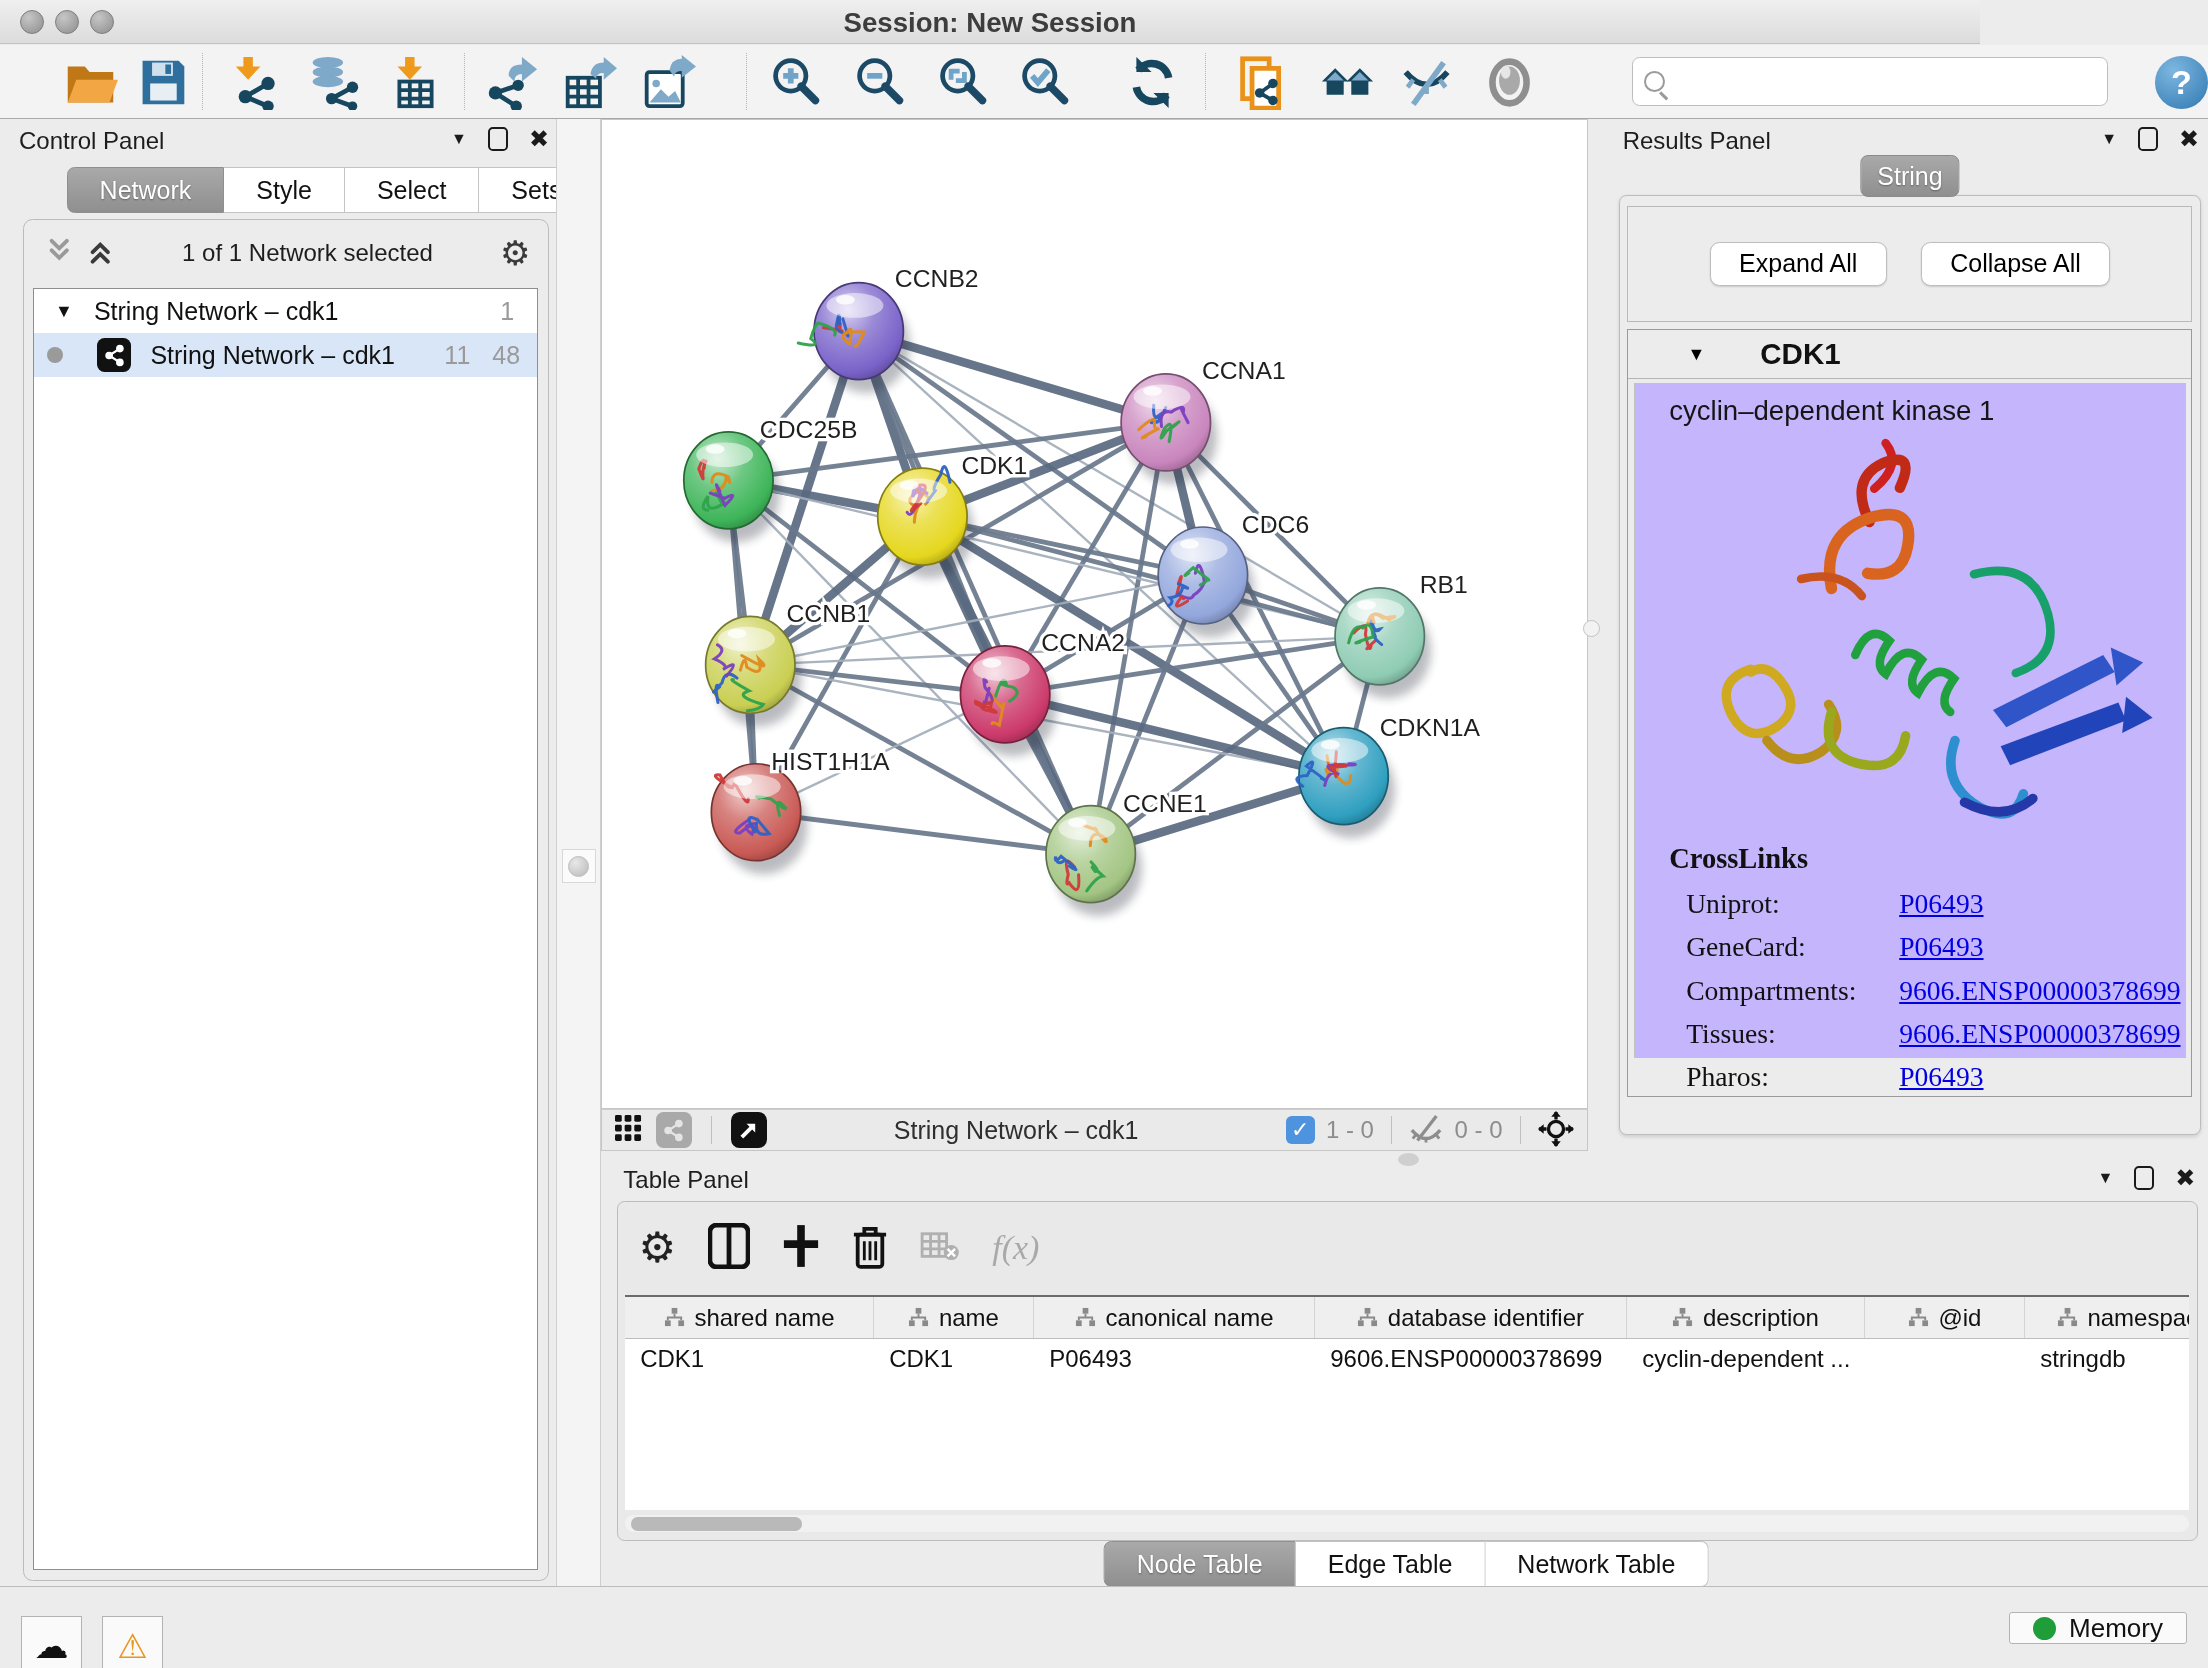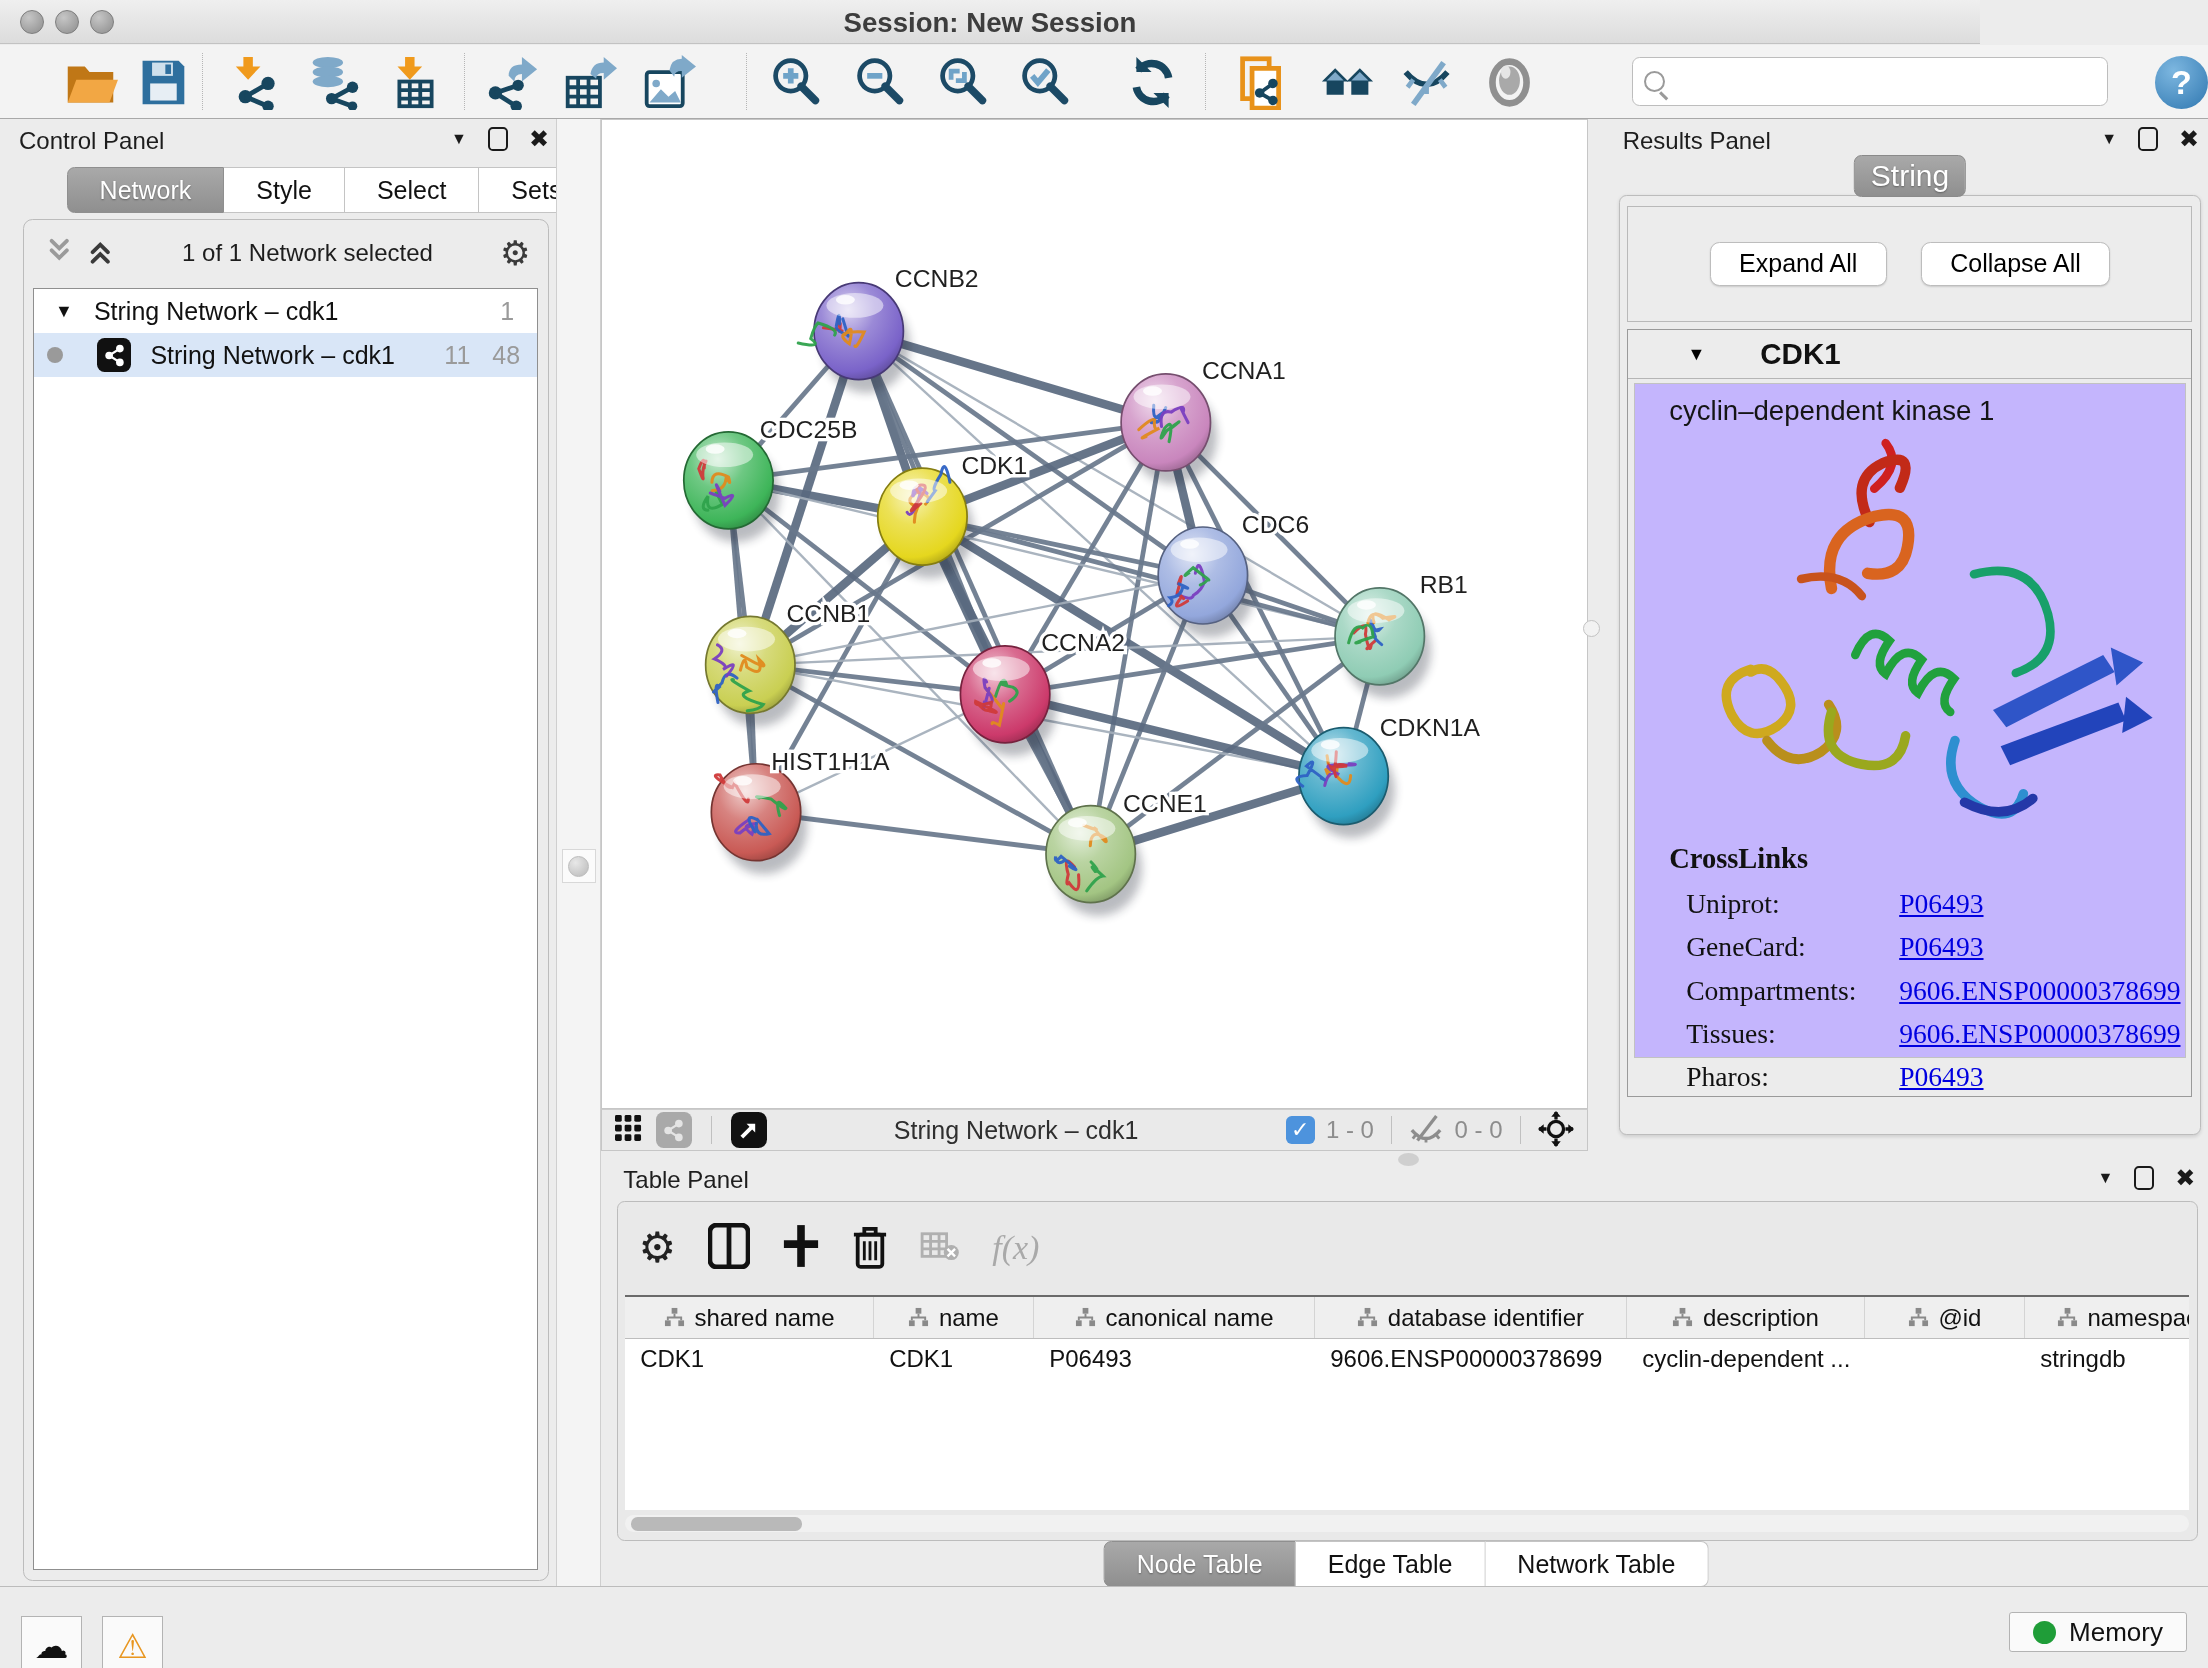--- a/index.html
+++ b/index.html
@@ -56,21 +56,21 @@
   .ns-right{margin-left:auto;display:flex;align-items:center;gap:11.4px;}
   .ckbox{width:28.5px;height:28.5px;border-radius:5.7px;background:#4d93dd;color:#fff;font-size:22px;display:flex;align-items:center;justify-content:center;}
   .ns-num{font-size:24px;color:#8d8d8d;}
   .nlabel{font-size:26px;font-weight:500;fill:#1f1f1f;stroke:#ffffff;stroke-width:7px;paint-order:stroke;font-family:"Liberation Sans","DejaVu Sans",sans-serif;}
   .edge-grip{left:1583px;top:620px;width:17px;height:17px;border-radius:50%;background:#f2f2f2;border:1px solid #c2c2c2;}
   .bot-grip{left:1398px;top:1153px;width:21px;height:13.3px;border-radius:50%;background:#cfcfcf;}
 
   
   .rpanel{left:1617px;top:119px;width:586px;height:1019px;}
   .rp-box{position:absolute;left:1.9px;top:76px;width:582px;height:940px;background:#ececec;border:1px solid #bcbcbc;border-radius:7.6px;box-shadow:0 1.9px 3.8px rgba(0,0,0,.12);}
-  .rp-tab{position:absolute;left:50%;transform:translateX(-50%);top:36px;z-index:3;height:42px;padding:0 16px;display:flex;align-items:center;font-size:30px;color:#fff;text-shadow:0 1px 1.9px rgba(0,0,0,.35);background:linear-gradient(#a9a9a9,#8f8f8f);border-radius:7.6px;border:1px solid #8a8a8a;}
+  .rp-tab{position:absolute;left:50%;transform:translateX(-50%);top:36px;z-index:3;height:42px;padding:0 16px;display:flex;align-items:center;font-size:25px;color:#fff;text-shadow:0 1px 1.9px rgba(0,0,0,.35);background:linear-gradient(#a9a9a9,#8f8f8f);border-radius:7.6px;border:1px solid #8a8a8a;}
   .rp-btnbox{position:absolute;left:7.6px;top:9.5px;width:565px;height:116px;border:1px solid #b9b9b9;display:flex;align-items:center;justify-content:center;gap:34px;}
   .rbtn{height:44px;padding:0 28.5px;background:#fff;border:1px solid #bdbdbd;border-radius:9.5px;font-size:25px;display:flex;align-items:center;box-shadow:0 1px 1.9px rgba(0,0,0,.15);}
   .gene-card{position:absolute;left:7.6px;top:133px;width:565px;height:768px;border:1px solid #9a9a9a;background:#ececec;}
   .gc-head{height:49px;display:flex;align-items:center;gap:55px;padding-left:59px;border-bottom:1px solid #b5b5b5;}
   .gc-gene{font-size:29.5px;font-weight:bold;color:#111;}
   .gc-body{position:absolute;left:5.7px;top:53px;right:5.7px;bottom:38px;border:1px solid #c2c2c2;background:#c4b5fd;padding:7.6px 0 0 34px;}
   .gc-desc{font-size:27.6px;color:#151515;margin-top:3.8px;}
   .xl-title{font-family:"Liberation Serif","DejaVu Serif",serif;font-size:28.5px;font-weight:bold;color:#111;margin-top:13.3px;}
   .xl-row{display:flex;margin-top:13.3px;height:30px;gap:23px;}
   .xl-label{font-family:"Liberation Serif","DejaVu Serif",serif;font-size:27.6px;color:#111;width:207px;padding-left:17px;}
@@ -86,21 +86,21 @@
   .tbl-row{display:flex;height:40px;}
   .td{display:flex;align-items:center;font-size:24px;color:#111;padding-left:15px;overflow:hidden;white-space:nowrap;flex:0 0 auto;}
   .hscroll{position:absolute;left:7.6px;bottom:7.6px;right:7.6px;height:17px;background:#f1f1f1;border-radius:8.6px;}
   .hthumb{position:absolute;left:5.7px;top:1.9px;width:171px;height:13.3px;background:#b9b9b9;border-radius:6.7px;}
   .tp-tabs{position:absolute;left:50%;transform:translateX(-50%);bottom:0px;display:flex;}
   .fx{font-family:"Liberation Serif","DejaVu Serif",serif;font-style:italic;font-size:34px;color:#a9a9a9;}
 
   
   .statusbar{left:0;top:1586px;width:2208px;height:82px;background:#ececec;border-top:1px solid #bcbcbc;}
   .sb-btn{position:absolute;top:28.5px;width:61px;height:61px;background:#fafafa;border:1.9px solid #b3b3b3;display:flex;align-items:center;justify-content:center;font-size:34px;}
-  .mem-btn{position:absolute;right:21px;top:25px;height:40px;background:#fafafa;border:1.9px solid #b3b3b3;border-radius:2.9px;display:flex;align-items:center;gap:13.3px;padding:0 23px;font-size:26px;color:#111;}
+  .mem-btn{position:absolute;right:21px;top:25px;height:32px;background:#fafafa;border:1.9px solid #b3b3b3;border-radius:2.9px;display:flex;align-items:center;gap:13.3px;padding:0 23px;font-size:26px;color:#111;}
   .mem-dot{width:23px;height:23px;border-radius:50%;}
   .chev{stroke-width:4;fill:none;stroke-linecap:round;}
 </style>
 </head>
 <body>
 
 <div class="window">
 
   <div class="abs titlebar">
     <span class="tl" style="left:20px"></span>

